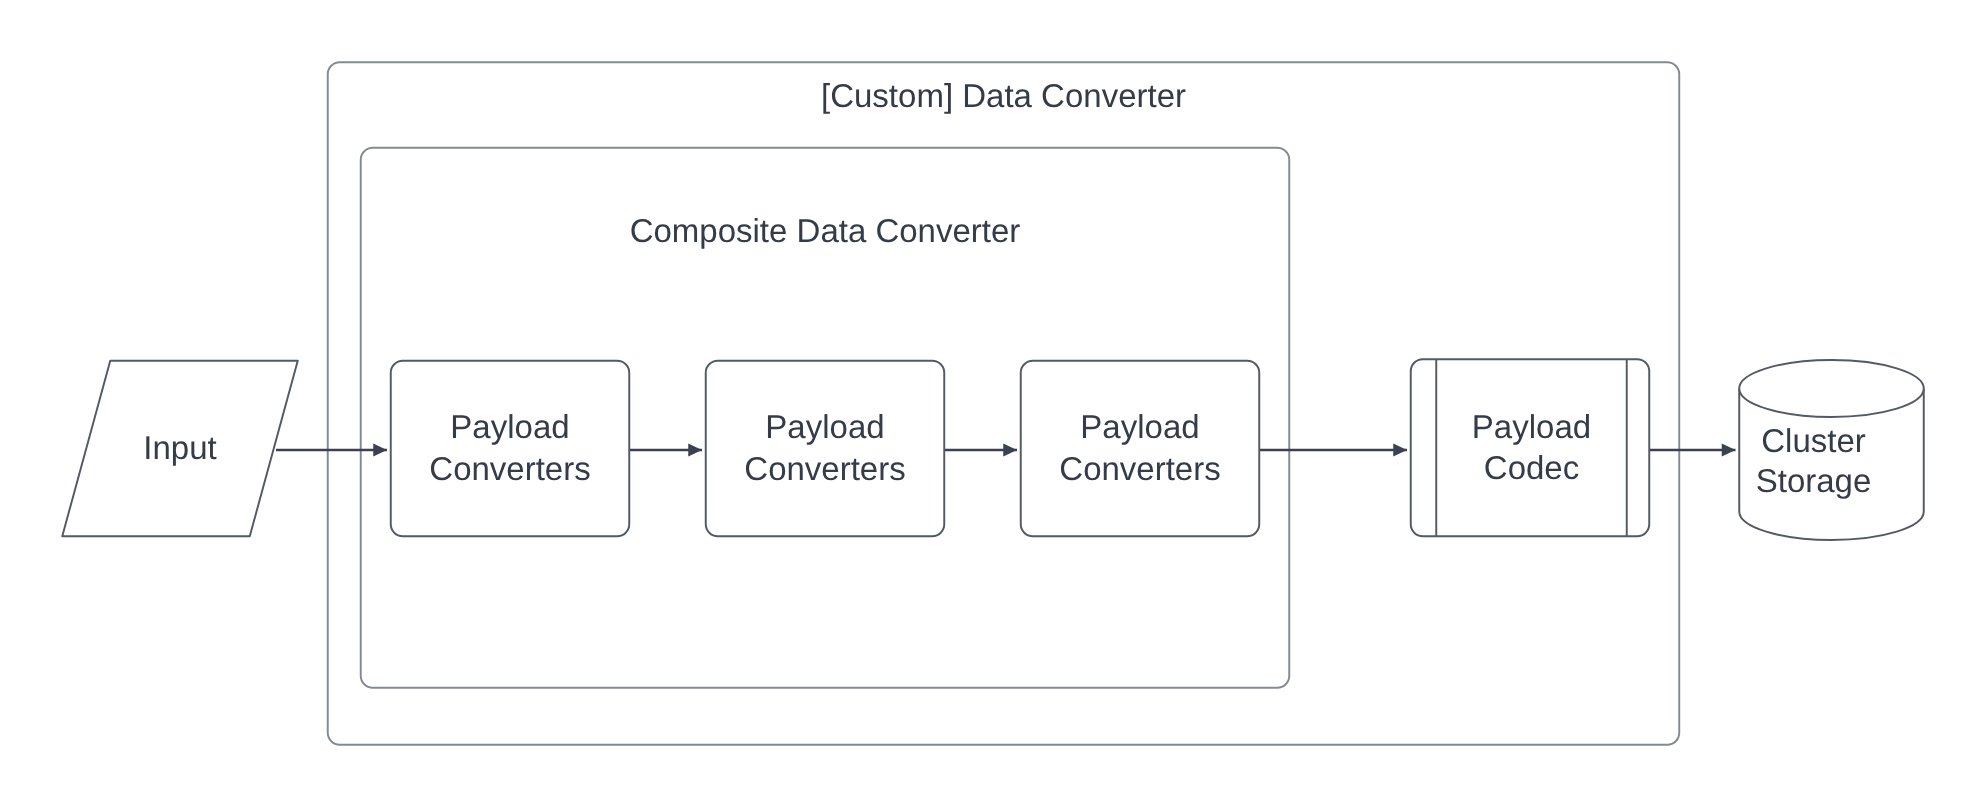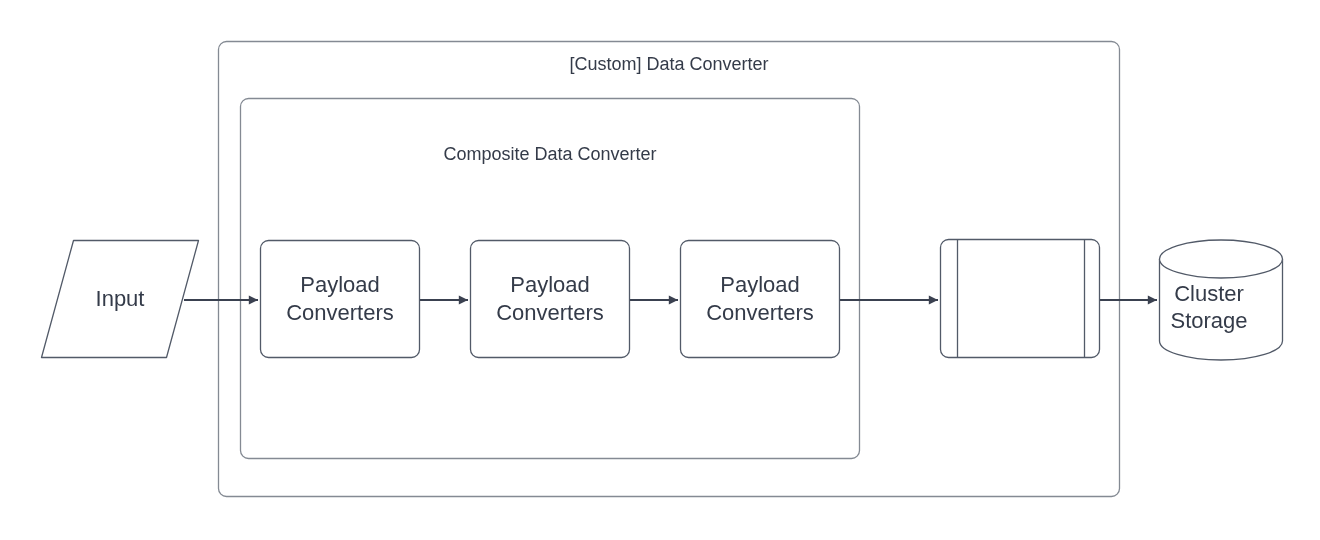--- a/index.html
+++ b/index.html
@@ -15,21 +15,21 @@
   .canvas svg{position:absolute;left:0;top:0;}
   .container-shape{fill:none;stroke:var(--container-stroke);stroke-width:1.3;}
   .node-shape{fill:var(--fill);stroke:var(--node-stroke);stroke-width:1.3;stroke-linejoin:round;}
   .codec-bar{stroke:var(--node-stroke);stroke-width:1.3;}
   .arrow-line{stroke:var(--arrow);stroke-width:1.8;}
   .lbl{
     position:absolute;display:flex;align-items:center;justify-content:center;
     text-align:center;font-size:22px;line-height:1.25;color:var(--text);
     white-space:normal;pointer-events:none;
   }
-  .title{font-size:18px;}
+  .title{font-size:22px;}
 </style>
 </head>
 <body>
 
 <div class="canvas">
 
   <svg width="1320" height="540" viewBox="0 0 1320 540">
     <defs>
       <marker id="ah" viewBox="0 0 12 12" refX="11" refY="6" markerWidth="13" markerHeight="11" markerUnits="userSpaceOnUse" orient="auto">
         <path d="M1,1.2 L11,6 L1,10.8 Z" fill="#3a4150" stroke="none"></path>
@@ -68,16 +68,17 @@
   <div class="lbl" style="left:41px;top:240px;width:158px;height:118px;">Input</div>
 
   <div class="lbl title" style="left:240px;top:141px;width:620px;height:26px;">Composite Data Converter</div>
 
   <div class="lbl" style="left:260px;top:240px;width:160px;height:117px;">Payload Converters</div>
 
   <div class="lbl" style="left:470px;top:240px;width:160px;height:117px;">Payload Converters</div>
 
   <div class="lbl" style="left:680px;top:240px;width:160px;height:117px;">Payload Converters</div>
 
+  <div class="lbl" style="left:956px;top:239px;width:130px;height:118px;">Payload Codec</div>
 
   <div class="lbl" style="left:1159px;top:250px;width:100px;height:114px;">Cluster Storage</div>
 
 </div>
 
 </body></html>

